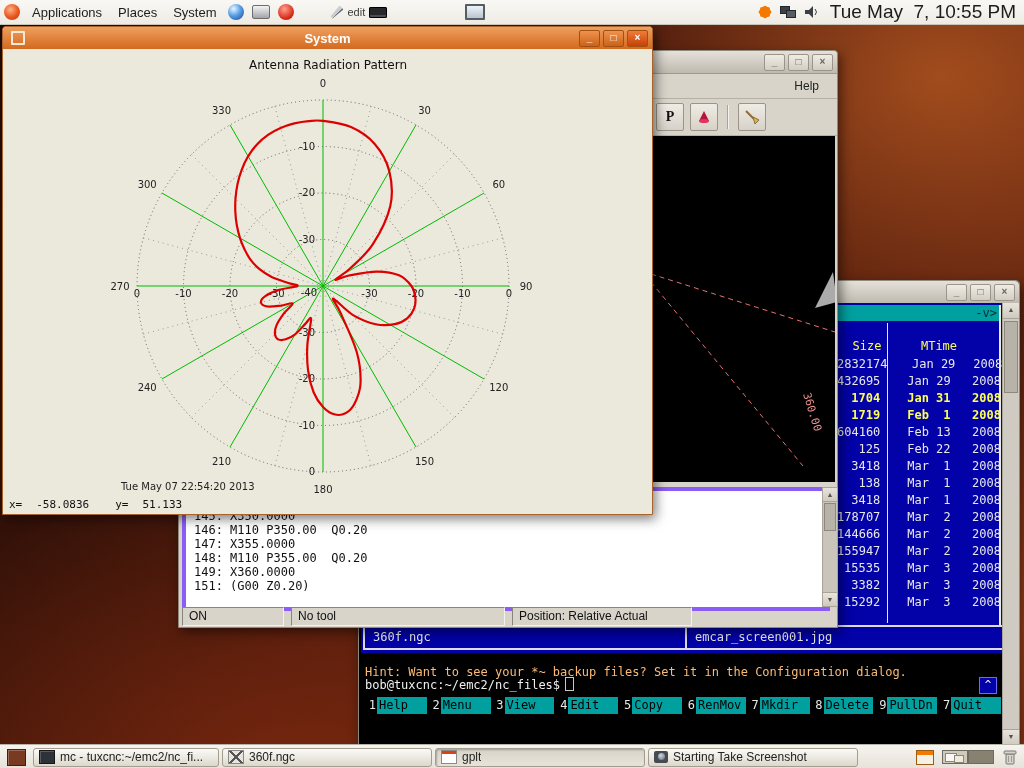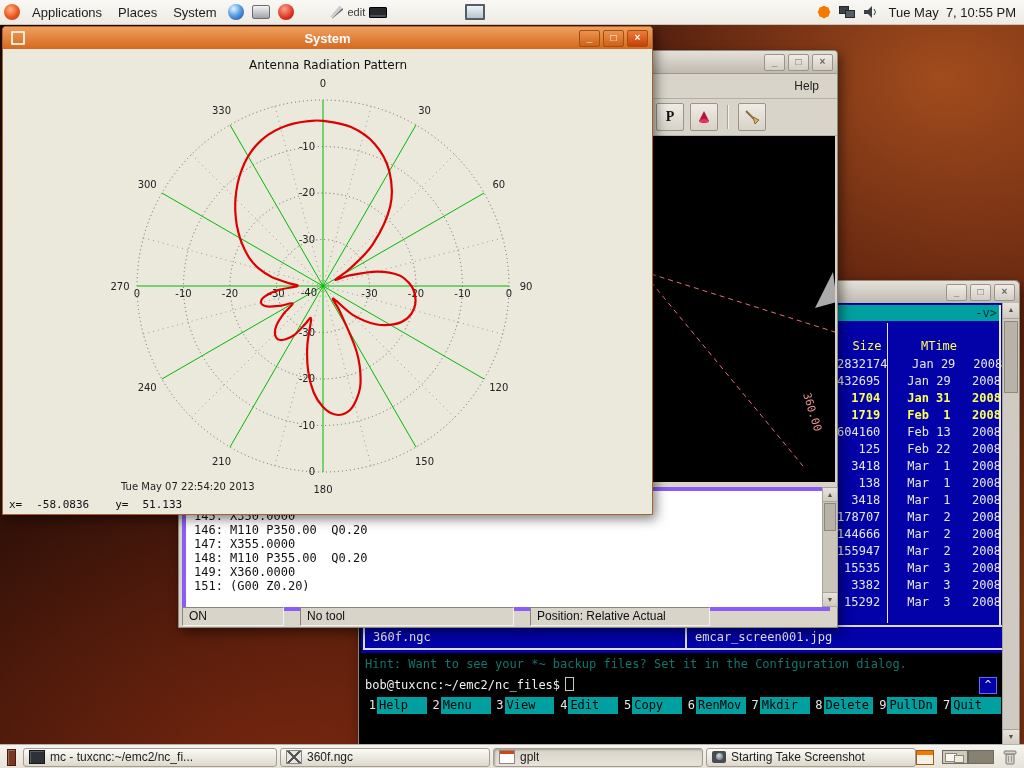--- a/index.html
+++ b/index.html
@@ -22,21 +22,21 @@
   .i-pencil{width:13px;height:13px;background:linear-gradient(135deg,#c9cdd2 0 55%,#6b7076 55%);clip-path:polygon(0 85%,70% 0,100% 30%,15% 100%)}
   .gedit-label{font-size:11px;color:#3c3c3c}
   .i-keyboard{width:18px;height:11px;border-radius:2px;background:#26282c;box-shadow:inset 0 0 0 1px #000, inset 0 -3px 0 #4a4f56}
   .i-screenshot{width:16px;height:12px;border:2px solid #565c63;background:linear-gradient(#eef3f8,#b9c4cf);border-radius:1px}
   .i-burst{position:relative;width:14px;height:14px}
   .i-burst::before,.i-burst::after{content:"";position:absolute;left:2px;top:2px;width:10px;height:10px;background:#f57900;border-radius:2px}
   .i-burst::after{transform:rotate(45deg)}
   .i-net{width:16px;height:12px;position:relative}
   .i-net::before,.i-net::after{content:"";position:absolute;width:8px;height:6px;background:#3c4148;border:1px solid #23262a}
   .i-net::before{left:0;top:0}.i-net::after{right:0;bottom:0;background:#555c64}
-  .clock{margin:0 8px 0 6px;font-size:13px;white-space:pre}
+  .clock{margin:0 8px 0 6px;font-size:19px;white-space:pre}
   .spacer{flex:1}
   
   .window{position:absolute;box-shadow:3px 4px 12px rgba(0,0,0,.5)}
   .titlebar{height:22px;display:flex;align-items:center;padding:0 4px;border-radius:4px 4px 0 0}
   .titlebar.inactive{background:linear-gradient(#e5e1d9,#bfbab0);border-bottom:1px solid #a09a8e}
   .tb-spacer{flex:1}
   .wbtn{width:19px;height:15px;margin-left:3px;border:1px solid #9a948a;border-radius:2px;background:linear-gradient(#efece5,#d3cec4);color:#6a655c;font:bold 10px/13px "Liberation Sans",sans-serif;text-align:center;cursor:default}
   .titlebar.gp{background:linear-gradient(#ef9f5e,#d4691e);color:#fff}
   .titlebar.gp .wbtn{background:linear-gradient(#ed9350,#cd6216);border-color:#a24f10;color:#fff}
   .titlebar.gp .wbtn.close{background:linear-gradient(#ef7b3a,#c64107)}
@@ -58,59 +58,59 @@
   .p-glyph{font:bold 14px "Liberation Serif",serif;color:#111}
   .tb-sep{width:0;height:24px;border-left:1px solid #a9a49a;border-right:1px solid #f4f2ec;margin:0 3px}
   .axis-canvas{position:absolute;left:472px;top:85px;width:184px;height:346px;background:#000;overflow:hidden}
   .axis-text{position:absolute;left:3px;top:436px;width:640px;height:116px;background:#fff;border:4px solid #8b5cf6;overflow:hidden}
   .gcode-stack{position:absolute;left:8px;top:18px}
   .gcode-line{height:14px;line-height:14px;font:12px "DejaVu Sans Mono",monospace;color:#111;white-space:pre}
   .axis-vscroll{position:absolute;left:643px;top:436px;width:14px;height:118px;background:#c9c5bb;border:1px solid #a9a49a}
   .sc-btn{height:13px;background:linear-gradient(#e8e4dc,#cfcabf);border-bottom:1px solid #a9a49a;font-size:7px;line-height:13px;text-align:center;color:#55504a}
   .sc-btn.bot{position:absolute;bottom:0;left:0;right:0;border-top:1px solid #a9a49a;border-bottom:none}
   .sc-thumb2{position:absolute;left:1px;right:1px;top:15px;height:26px;background:#b8b3a8;border:1px solid #8f897d}
-  .axis-status{position:absolute;left:3px;top:556px;display:flex;gap:16px}
+  .axis-status{position:absolute;left:3px;top:556px;display:flex;gap:7px}
   .st-box{border:1px solid;border-color:#8a857b #f4f2ec #f4f2ec #8a857b;background:#d8d4ca;font-size:12px;color:#111;padding:1px 6px;height:15px;line-height:15px}
   .st1{width:88px}.st2{width:200px}.st3{width:166px}
   
   .mc-window{left:358px;top:280px;width:660px;height:464px;background:#000;border:1px solid #8f897d;z-index:10;border-radius:4px 4px 0 0}
   .term-body{position:absolute;left:0;top:22px;right:16px;bottom:0;background:#000;font-family:"DejaVu Sans Mono",monospace}
   .mc-blue{position:absolute;left:2px;top:0;width:642px;height:350px;background:#0202a8}
   .mc-cyan{position:absolute;left:326px;top:2px;width:316px;height:16px;background:#00a0a0;color:#00312f;font:12px/16px "DejaVu Sans Mono",monospace;text-align:right;padding-right:4px;box-sizing:border-box}
   .mc-h{position:absolute;top:36px;color:#ffff55;font:12px "DejaVu Sans Mono",monospace;text-align:center}
   .mc-h-size{left:486px;width:44px}
   .mc-h-mtime{left:540px;width:80px}
   .mc-colsep{position:absolute;left:528px;top:20px;width:1px;height:300px;background:#e8e8e8}
   .mc-frameline{position:absolute;left:640px;top:2px;width:2px;height:320px;background:#e8e8e8}
   .mc-list{position:absolute;left:478px;top:54px;width:164px}
   .mc-row{display:flex;height:17px;line-height:17px;font:12px "DejaVu Sans Mono",monospace;color:#e8e8e8;white-space:pre}
   .mc-row.hl{color:#ffff55;font-weight:bold}
   .mc-size{width:48px;text-align:right;padding-right:2px}
   .mc-date{margin-left:25px;width:46px;white-space:pre}
   .mc-year{margin-left:18px;width:36px;text-align:right}
   .mc-minibox{position:absolute;top:322px;width:312px;height:21px;border:2px solid #dcdcdc;background:#0202a8;color:#eee;font:12px/21px "DejaVu Sans Mono",monospace;padding-left:8px}
   .mc-minibox.left{left:4px}.mc-minibox.right{left:326px}
-  .mc-hint{position:absolute;left:6px;top:354px;color:#0f766e;font:12px "DejaVu Sans Mono",monospace;white-space:pre}
+  .mc-hint{position:absolute;left:6px;top:362px;color:#fdba74;font:12px "DejaVu Sans Mono",monospace;white-space:pre}
   .mc-prompt{position:absolute;left:6px;top:374px;color:#f0f0f0;font:12px "DejaVu Sans Mono",monospace}
   .cursor{display:inline-block;width:7px;height:12px;border:1px solid #c8c8c8;margin-left:5px;vertical-align:-2px}
   .mc-hist{position:absolute;left:620px;top:374px;width:16px;height:15px;background:#0202a8;border:1px solid #6a6aff;color:#fff;font:11px/14px "DejaVu Sans Mono",monospace;text-align:center}
   .mc-fkeys{position:absolute;left:4px;top:394px;width:638px;height:17px;display:flex}
   .fk-seg{display:flex;flex:1;min-width:0}
   .fk-num{background:#000;color:#e8e8e8;font:12px/17px "DejaVu Sans Mono",monospace;min-width:12px;text-align:right;padding:0 1px}
   .fk-label{background:#00a0a0;color:#000;font:12px/17px "DejaVu Sans Mono",monospace;flex:1;padding-left:2px;overflow:hidden}
   .term-scroll{position:absolute;right:0;top:22px;bottom:0;width:16px;background:#cfcbc2;border-left:1px solid #a9a49a}
   .term-scroll .sc-btn{height:15px}
   .term-scroll .sc-thumb{position:absolute;left:1px;right:1px;top:18px;height:70px;background:#b8b3a8;border:1px solid #8f897d}
   .term-scroll .sc-btn.bottom{position:absolute;bottom:0;left:0;right:0;border-top:1px solid #a9a49a;border-bottom:none}
   
   .taskbar{position:absolute;left:0;top:744px;width:1024px;height:24px;background:linear-gradient(#f6f4ef,#e6e2d9);border-top:1px solid #b8b3a9;display:flex;align-items:center;z-index:50}
   .show-desktop{width:17px;height:15px;background:#7a3a22;border:1px solid #451c0e;box-shadow:inset 1px 1px 0 rgba(255,255,255,.25);margin:0 7px}
   .task-buttons{display:flex;gap:3px}
   .task-btn{width:210px;height:19px;border:1px solid #a39d91;border-radius:3px;background:linear-gradient(#fbfaf7,#ddd8cc);display:flex;align-items:center;padding:0 5px;font-size:12px;color:#222;overflow:hidden;white-space:nowrap;box-sizing:border-box}
-  .task-btn.b0{width:254px}
+  .task-btn.b0{width:186px}
   .task-btn.pressed{background:linear-gradient(#d8d3c7,#e8e4da);box-shadow:inset 1px 1px 2px rgba(0,0,0,.25)}
   .task-btn .tlabel{overflow:hidden;text-overflow:ellipsis}
   .ticon{width:14px;height:12px;margin-right:5px;flex:0 0 auto}
   .terminal-icon{background:#2e3238;border:1px solid #15171a;box-shadow:inset 1px 1px 0 rgba(255,255,255,.2)}
   .axis-icon{background-color:#e8e5de;border:1px solid #888;background-image:linear-gradient(45deg,transparent 44%,#555 44% 56%,transparent 56%),linear-gradient(-45deg,transparent 44%,#555 44% 56%,transparent 56%)}
   .gnuplot-icon{background:#fff;border:1px solid #8a8a8a;box-shadow:inset 0 3px 0 #d84315}
   .camera-icon{background:#474c52;border-radius:2px;position:relative}
   .camera-icon::after{content:"";position:absolute;left:4px;top:2px;width:7px;height:7px;border-radius:50%;background:radial-gradient(circle at 40% 35%,#cfd8e0,#5d6770)}
   .tray-right{margin-left:auto;display:flex;align-items:center;gap:8px;padding-right:6px}
   .app-loading{width:16px;height:13px;border:1px solid #9c5a12;background:linear-gradient(#f57900 0 4px,#f6f1e7 4px)}

